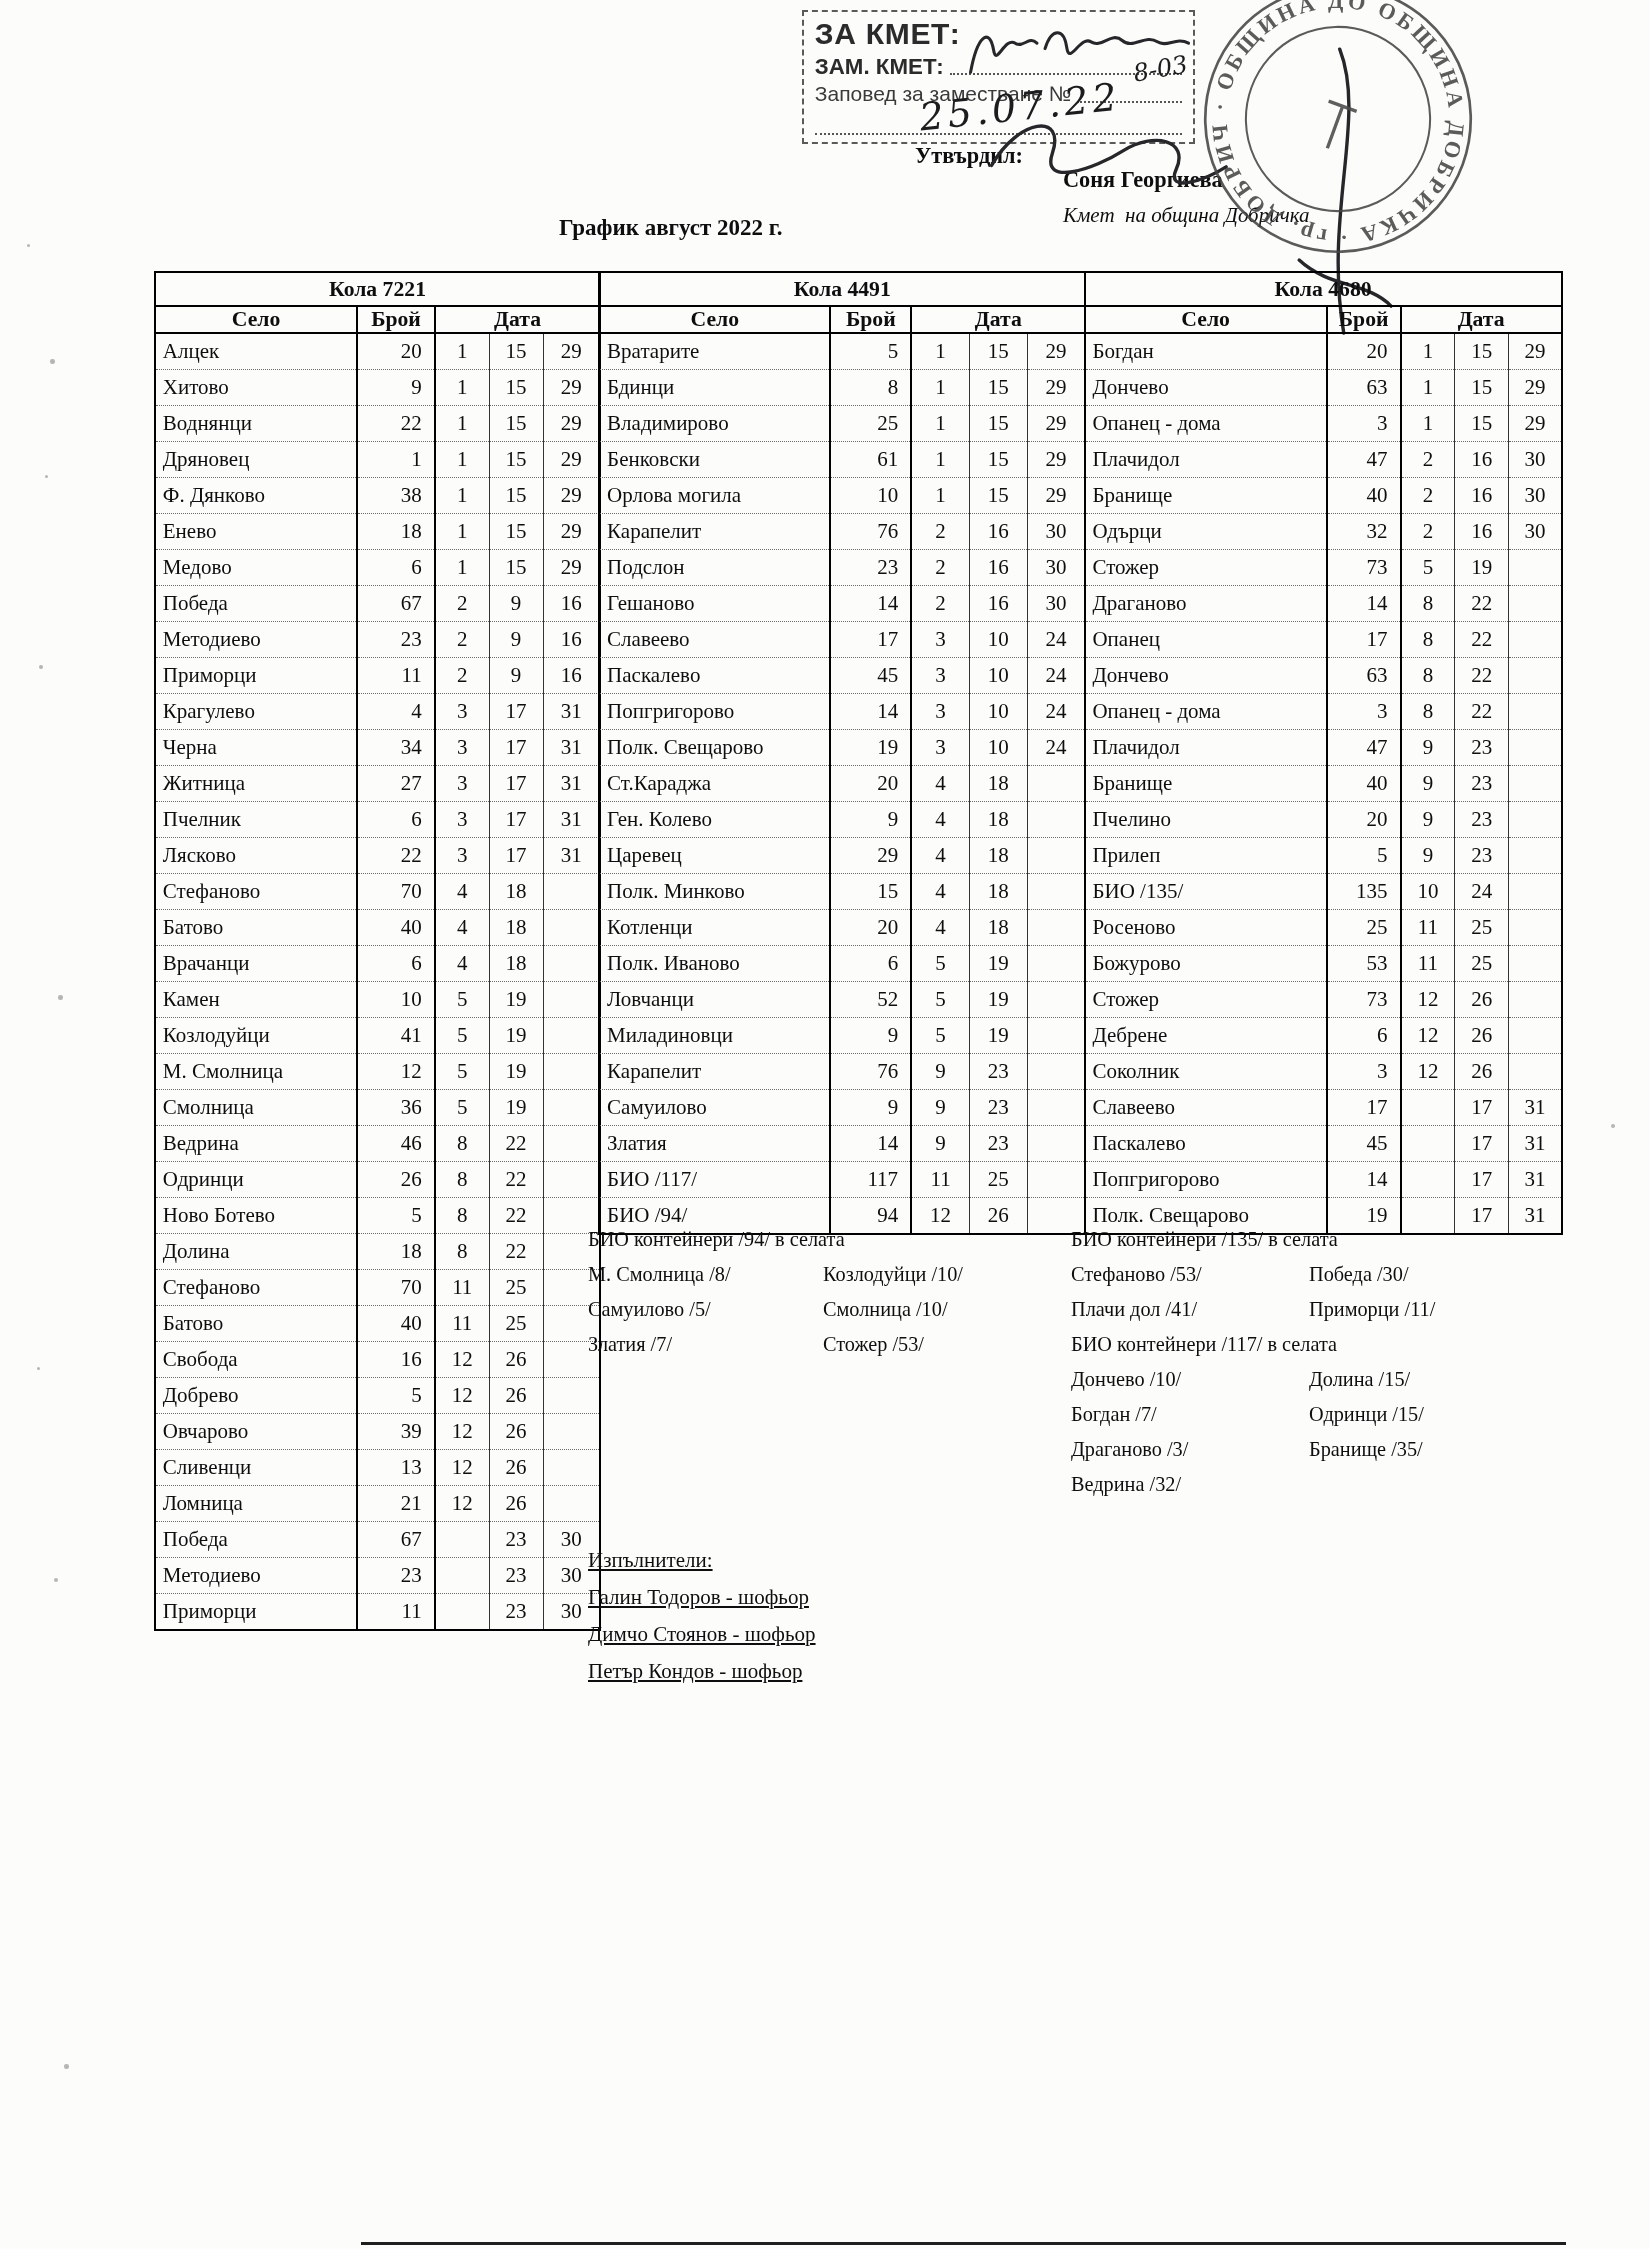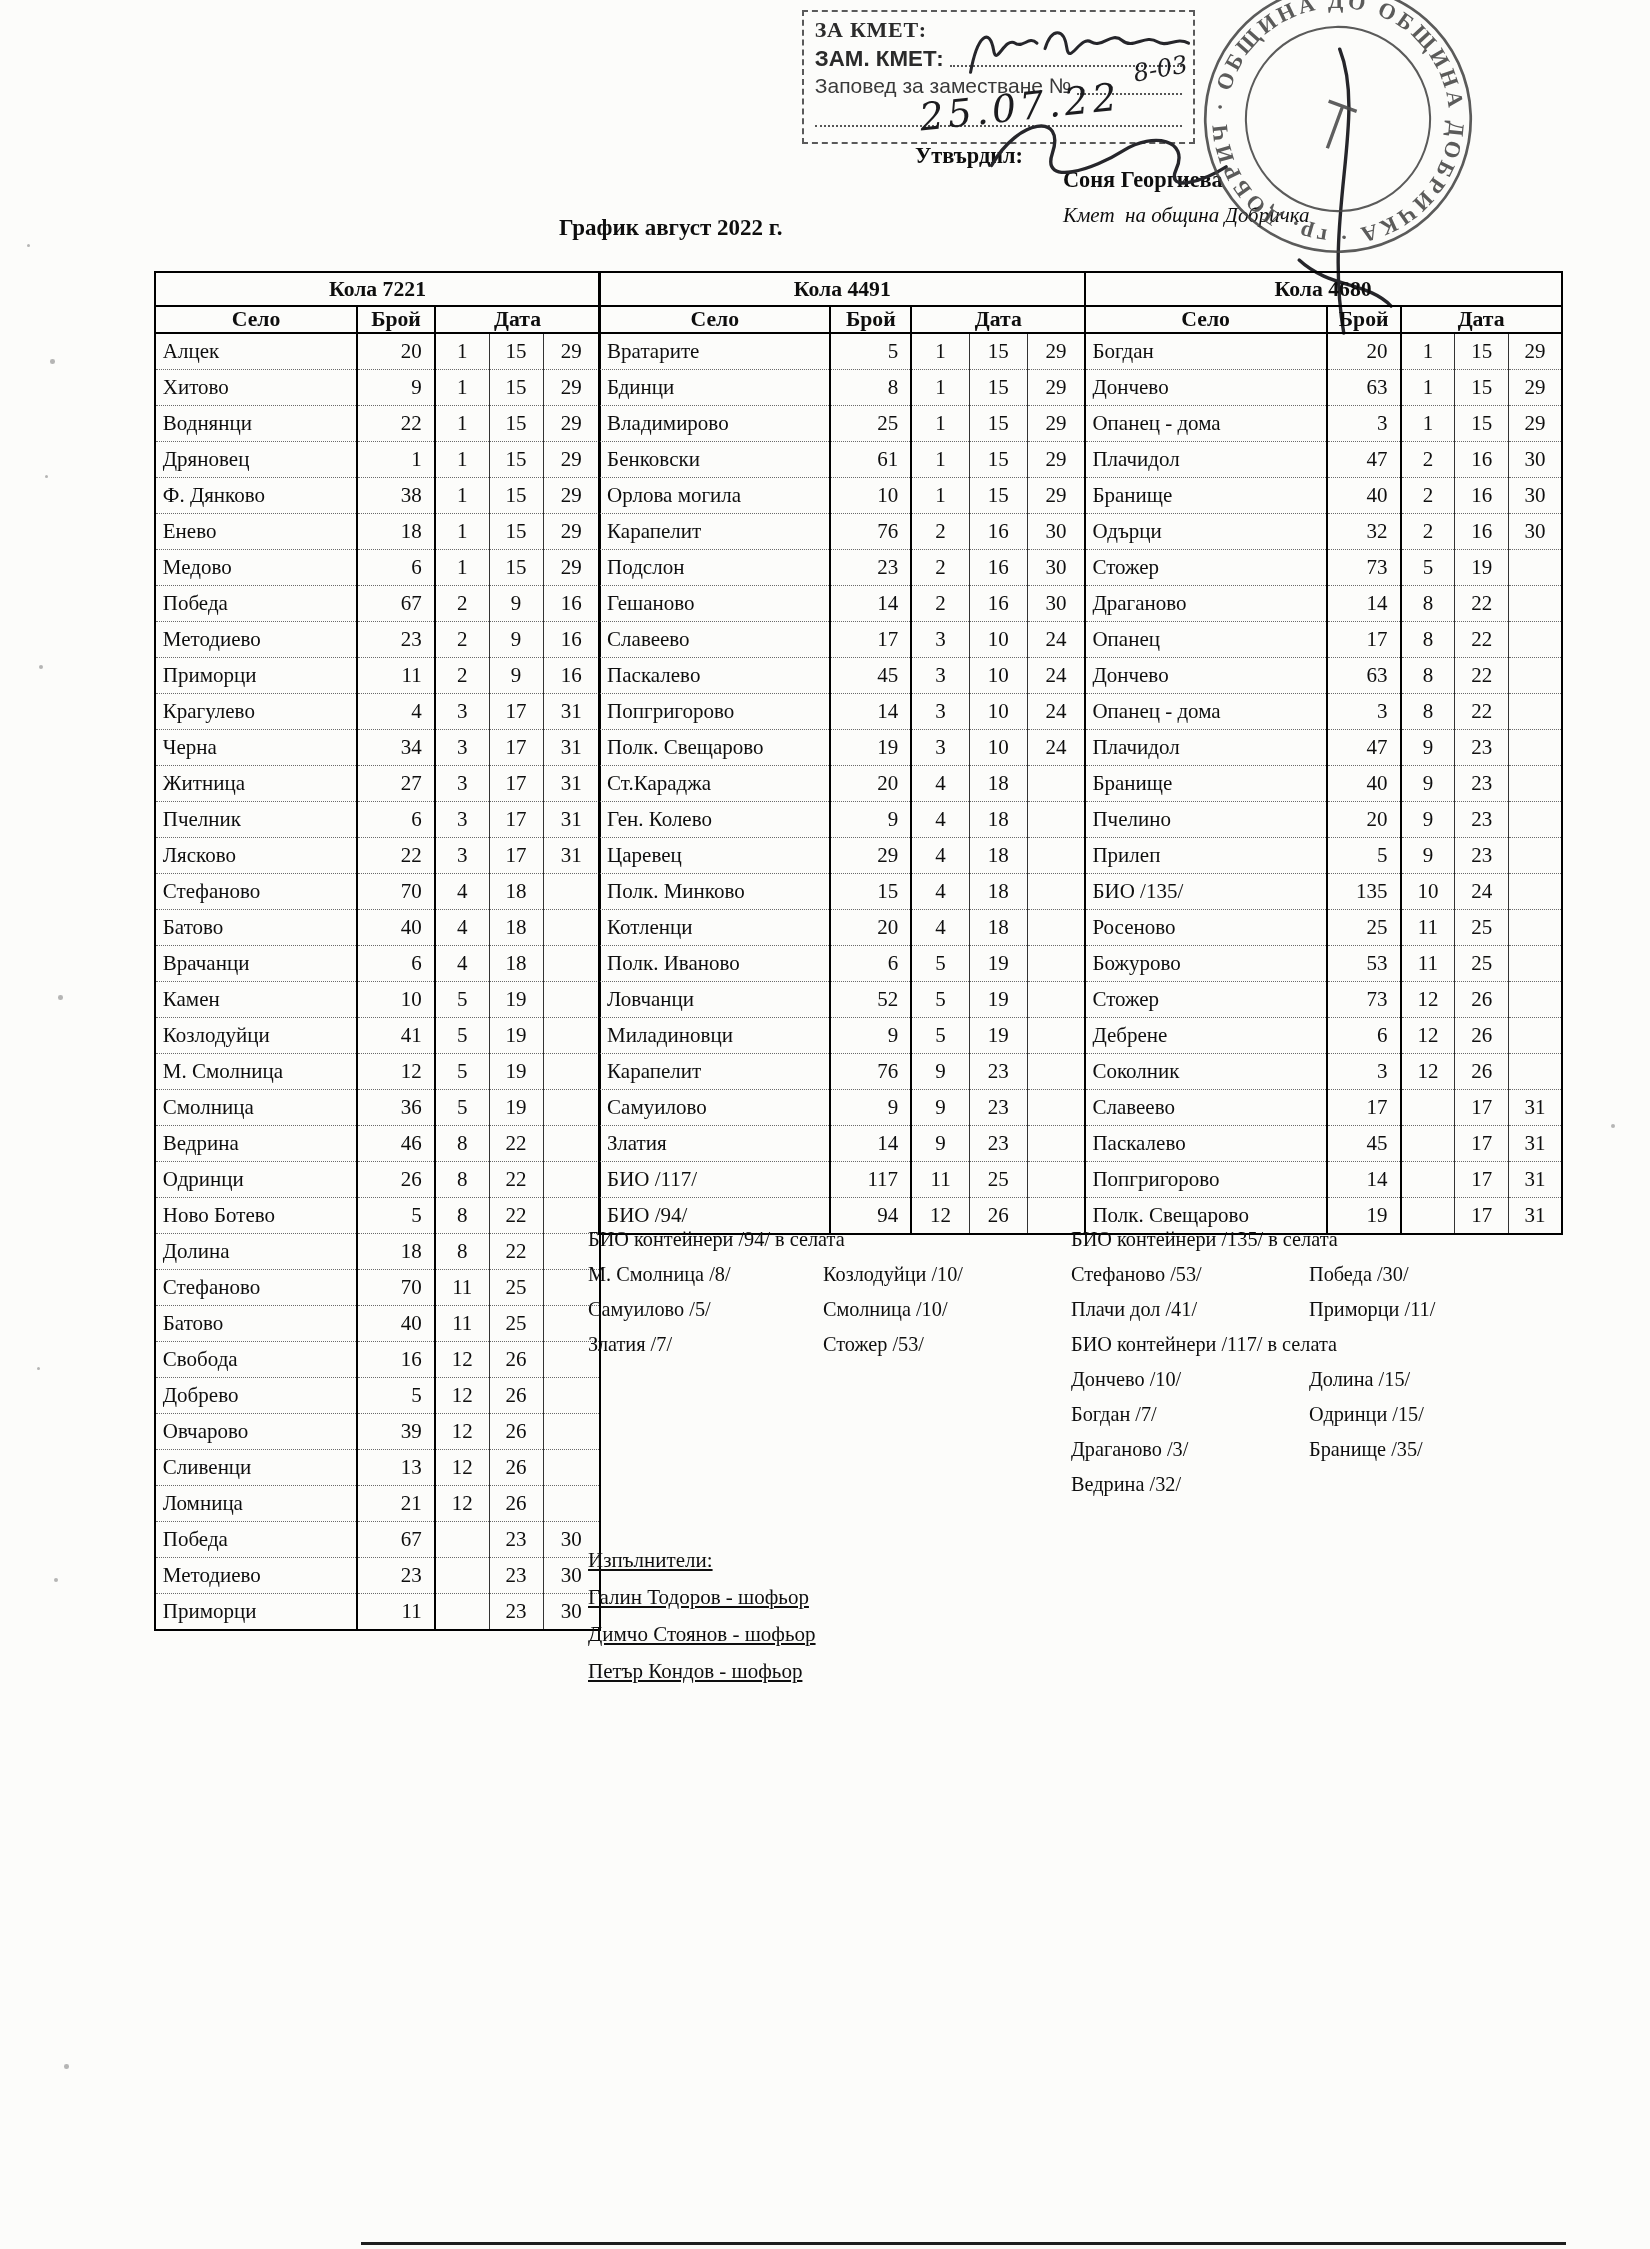--- a/index.html
+++ b/index.html
@@ -15,21 +15,21 @@
   
   .doc-title {
     position:absolute; left:559px; top:215px;
     font-weight:bold; font-size:23px; white-space:pre;
   }
   .stamp-box {
     position:absolute; left:802px; top:9.5px; width:393px; height:134px;
     border:2px dashed #5a5a5a; padding:5.4px 10.8px;
     font-family:"Liberation Sans","DejaVu Sans",sans-serif; color:#2b2b2b;
   }
-  .sb-line1 { font-weight:bold; font-size:22px; letter-spacing:0.7px;font-family:Liberation Serif, serif; }
+  .sb-line1 { font-weight:bold; font-size:30px; letter-spacing:0.7px; }
   .sb-line2 { display:flex; align-items:flex-end; font-weight:bold; font-size:22.3px; margin-top:2.7px; }
   .sb-line2 .dots { flex:1; border-bottom:2.7px dotted #555; margin:0 0 4.7px 6.8px; }
   .sb-line3 { display:flex; align-items:flex-end; font-size:21px; margin-top:2px; color:#3a3a3a;text-align:right; }
   .sb-line3 .dots { flex:1; border-bottom:2px dotted #555; margin:0 0 2.7px 5.4px; }
   .sb-line4 { margin-top:27px; }
   .sb-line4 .dots { display:block; border-bottom:2.7px dotted #555; }
 
   .hw { position:absolute; font-family:"DejaVu Serif",serif; font-style:italic; color:#1c1c1f; }
   .hw-date { left:919px; top:85px; font-size:38px; transform:rotate(-6deg); letter-spacing:4.1px; }
   .hw-ref  { left:1133px; top:54px; font-size:24.4px; transform:rotate(-10deg); }

